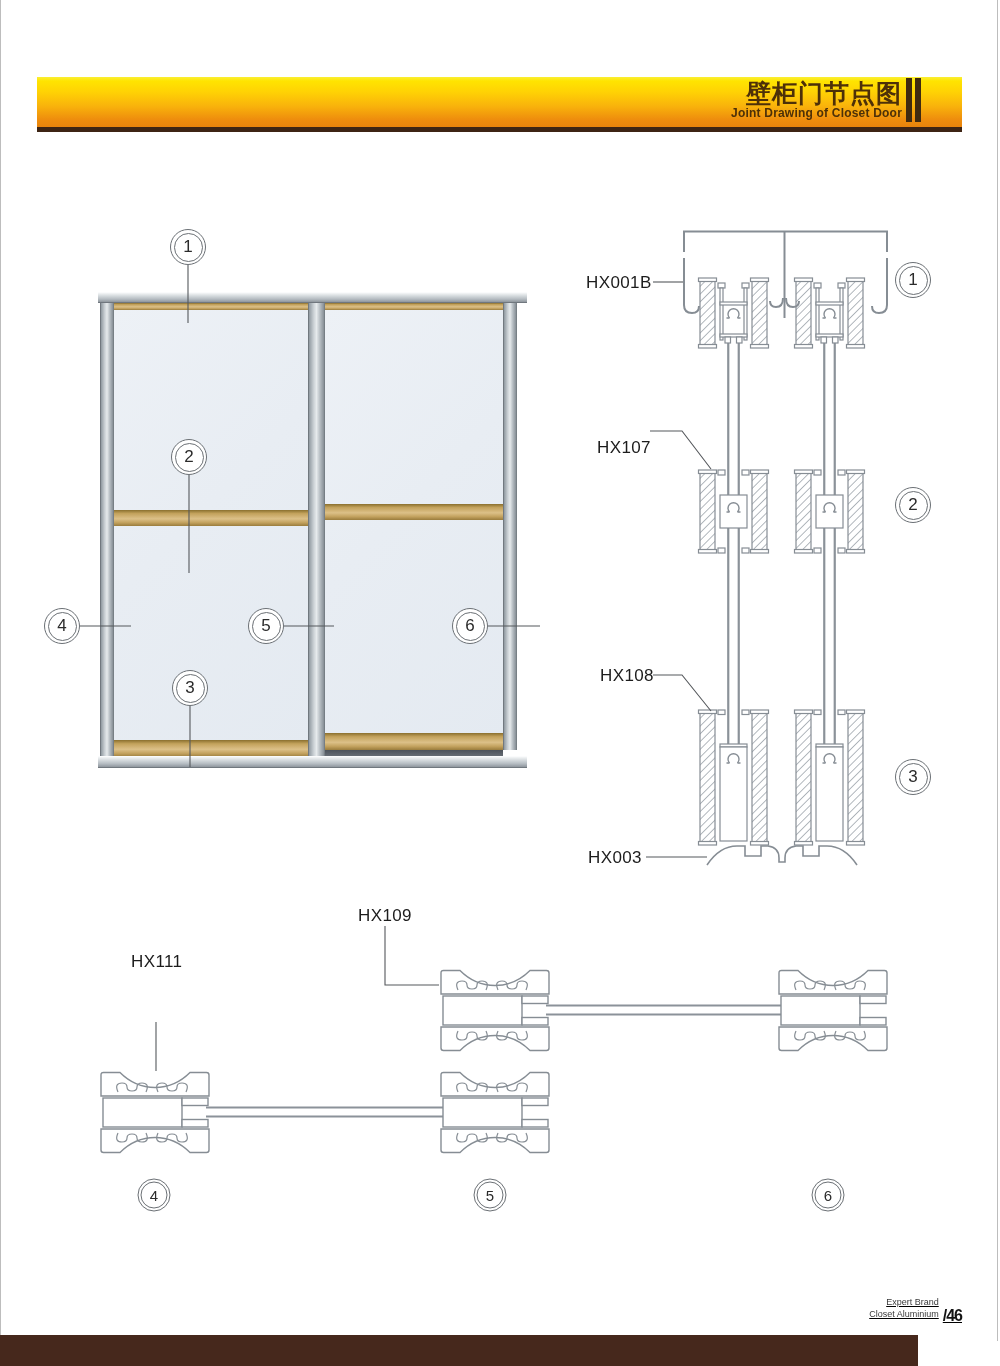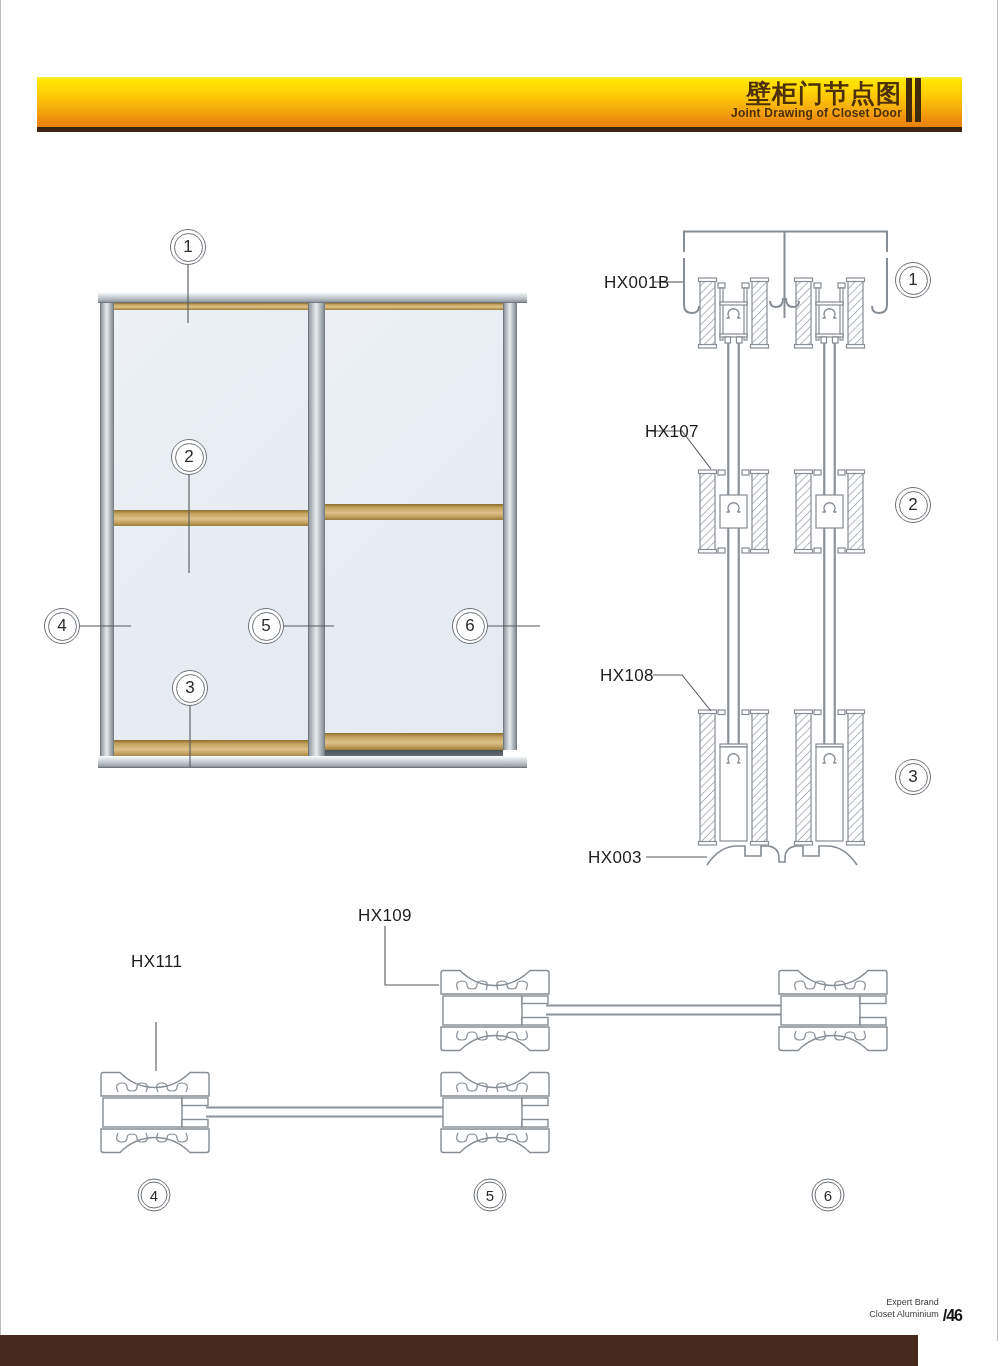--- a/index.html
+++ b/index.html
@@ -53,21 +53,21 @@
     width:100%; height:100%; border:1px solid #6b7075; border-radius:50%;
     display:flex; align-items:center; justify-content:center;
     font-size:17px; color:#2b2b2b;
   }
   .callout.small .callout-inner { font-size:15px; }
 
   
   .hx-label { font-size:17px; color:#1c1c1c; letter-spacing:0.4px; white-space:nowrap; }
 
   
-  .footer-info { right:38px; top:1297px; display:flex; align-items:flex-end; gap:4px; }
+  .footer-info { right:38px; top:1297px; display:flex; align-items:flex-end; gap:4px;text-decoration:underline; }
   .brand-lines { text-align:right; font-size:9px; color:#3a3a3a; line-height:1.3; padding-bottom:2px; }
   .page-number { font-size:16px; font-weight:bold; color:#141414; line-height:0.85; letter-spacing:-1px; }
   .footer-bar { left:0; top:1335px; width:918px; height:31px; background:#46281c; }
 
   svg { display:block; }
 </style>
 </head>
 <body>
 
 <div class="page">
@@ -229,22 +229,22 @@
       <line x1="488" y1="626" x2="540" y2="626"></line>
       <line x1="653" y1="282" x2="683" y2="282"></line>
       <polyline points="650,431 682,431 711,469"></polyline>
       <polyline points="653,675 682,675 711,711"></polyline>
       <line x1="646" y1="857" x2="707" y2="857"></line>
       <polyline points="385,926 385,985 439,985"></polyline>
       <line x1="156" y1="1022" x2="156" y2="1071"></line>
     </g>
   </svg>
 
-  <div class="abs hx-label" style="left:586px;top:273px;margin-left:18px;">HX001B</div>
-  <div class="abs hx-label" style="left:597px;top:422px;margin-left:48px;">HX107</div>
+  <div class="abs hx-label" style="left:586px;top:273px;">HX001B</div>
+  <div class="abs hx-label" style="left:597px;top:438px;">HX107</div>
   <div class="abs hx-label" style="left:600px;top:666px;">HX108</div>
   <div class="abs hx-label" style="left:588px;top:848px;">HX003</div>
   <div class="abs hx-label" style="left:358px;top:906px;">HX109</div>
   <div class="abs hx-label" style="left:131px;top:952px;text-align:right;">HX111</div>
 
   <div class="abs callout" style="left:188px;top:247px;">
       <div class="callout-inner">1</div>
     </div>
   <div class="abs callout" style="left:189px;top:457px;">
       <div class="callout-inner">2</div>

